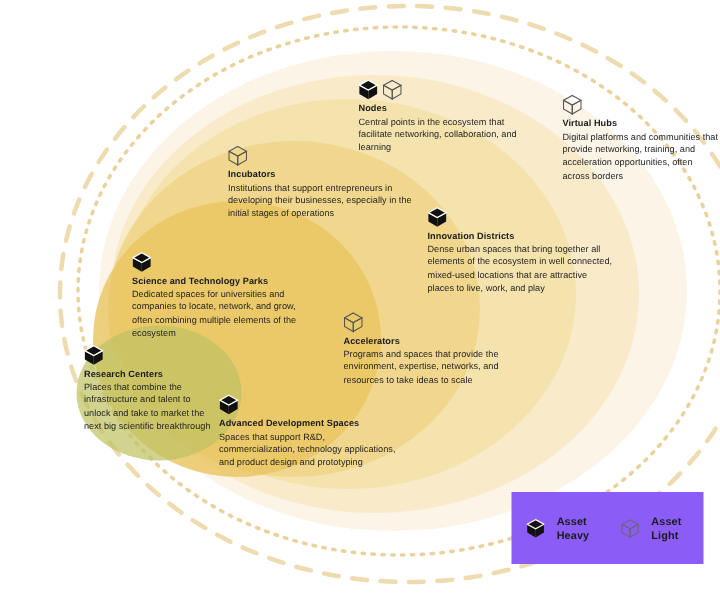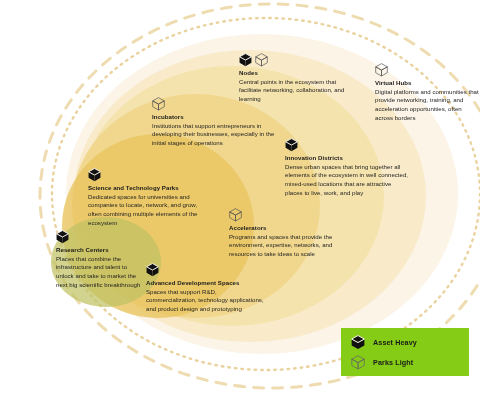--- a/index.html
+++ b/index.html
@@ -31,21 +31,21 @@
   #n-incubators { left:152px; top:96px;  width:128px; }
   #n-districts  { left:285px; top:137px; width:125px; }
   #n-stp        { left:88px;  top:167px; width:122px; }
   #n-accel      { left:229px; top:207px; width:110px; }
   #n-research   { left:56px;  top:229px; width:90px; }
   #n-advanced   { left:146px; top:262px; width:118px; }
 
   
   #legend {
     position:absolute; left:341px; top:328px; width:128px; height:48px;
-    background:#84cc16; display:flex; flex-direction:column;
+    background:#8b5cf6; display:flex; flex-direction:row;
     justify-content:center; gap:5px; padding:0 0 0 10px;
   }
   .legend-row { display:flex; align-items:center; gap:8px; }
   .legend-label { font-size:7.2px; font-weight:bold; color:#1a1a1a; letter-spacing:.1px; }
 </style>
 </head>
 <body>
 
 <div id="stage">
 
@@ -185,17 +185,17 @@
         <path d="M12 1 L23 7 L12 13 L1 7 Z" fill="none" stroke="#fbf6ef" stroke-width="1.7"></path>
       </svg>
       <span class="legend-label">Asset Heavy</span>
     </div>
     <div class="legend-row">
       <svg class="cube" width="14" height="15" viewBox="0 0 24 26">
         <path d="M12 1.2 L22.8 7.2 L12 13.2 L1.2 7.2 Z" fill="none" stroke="#666" stroke-width="1.3"></path>
         <path d="M1.2 7.2 L1.2 18 L12 24.2 L12 13.2 Z" fill="none" stroke="#666" stroke-width="1.3"></path>
         <path d="M22.8 7.2 L22.8 18 L12 24.2 L12 13.2 Z" fill="none" stroke="#666" stroke-width="1.3"></path>
       </svg>
-      <span class="legend-label">Parks Light</span>
+      <span class="legend-label">Asset Light</span>
     </div>
   </div>
 
 </div>
 
 </body></html>

